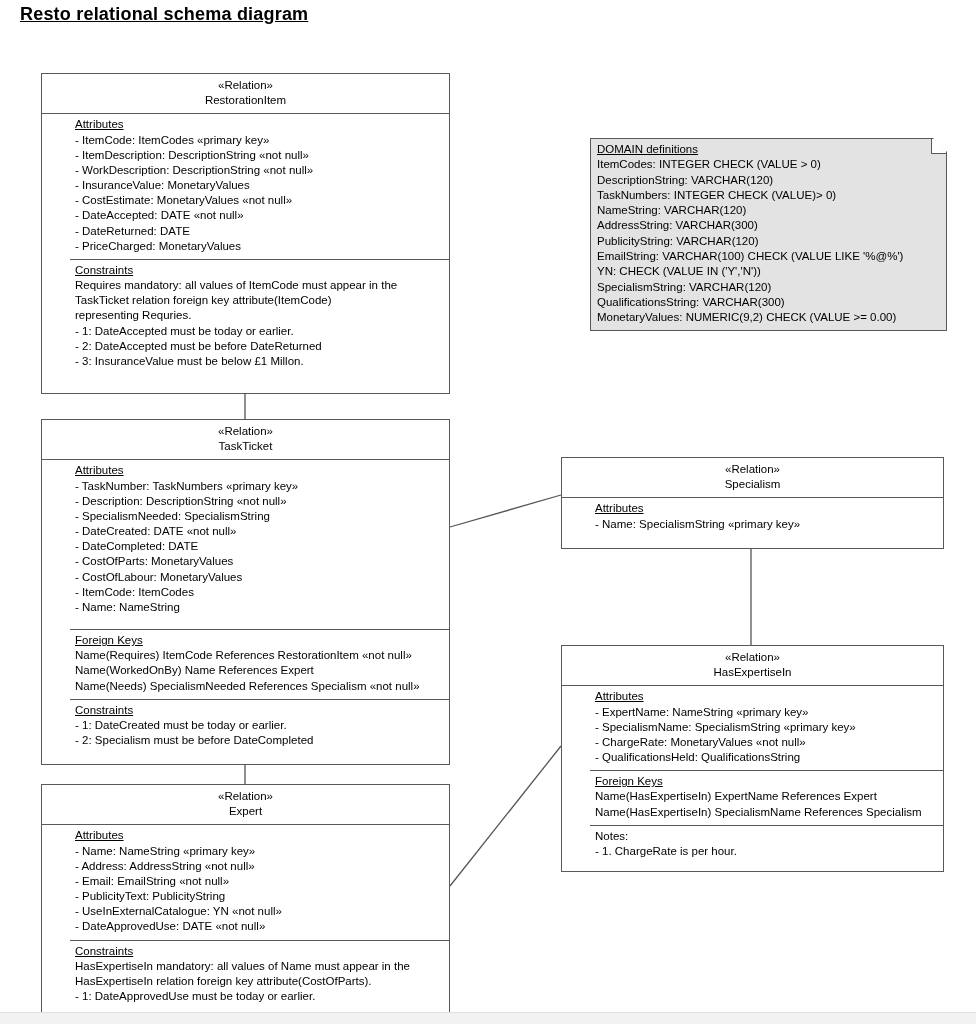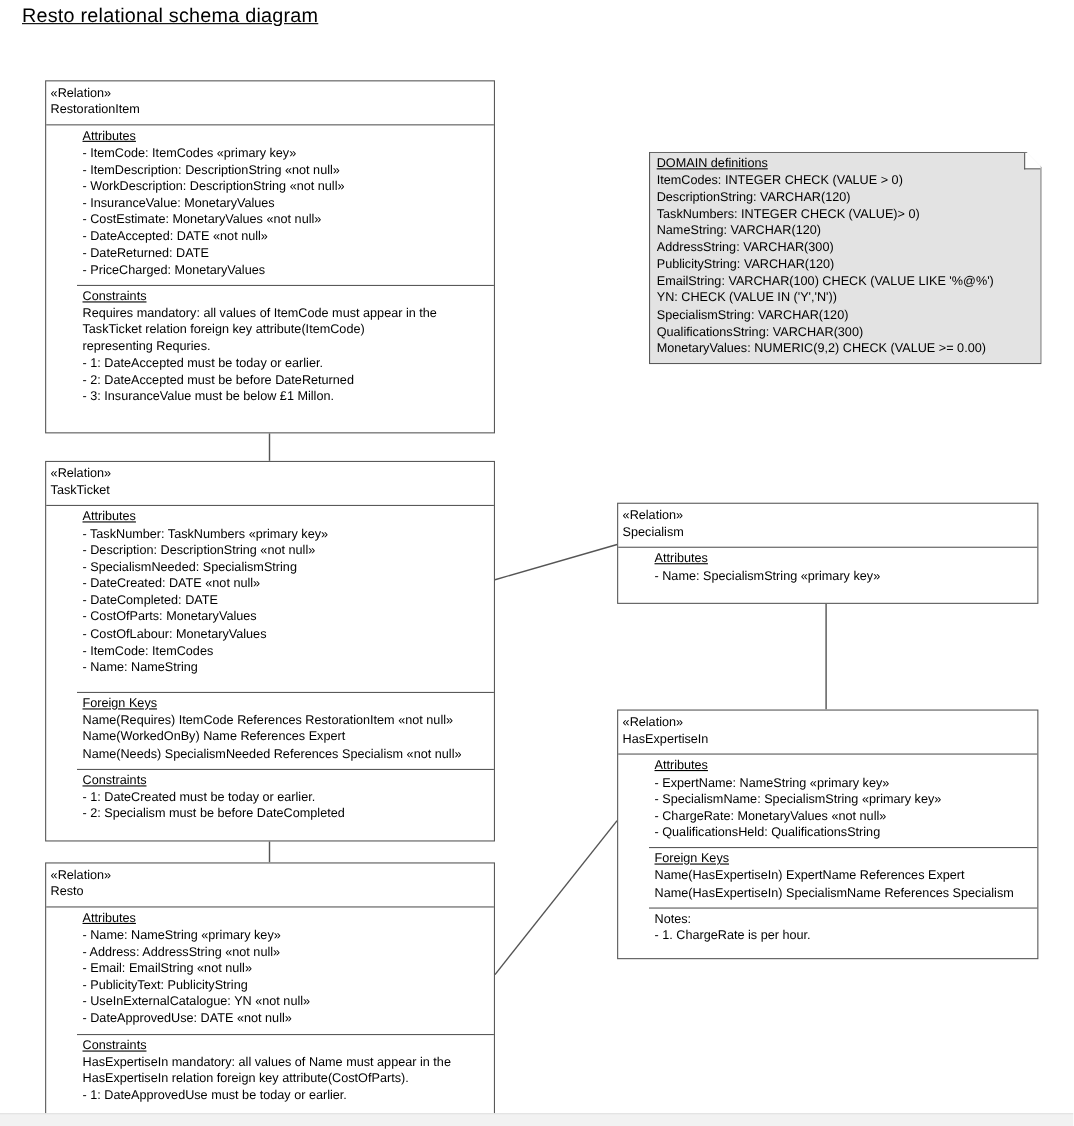--- a/index.html
+++ b/index.html
@@ -18,38 +18,39 @@
     background: #ffffff;
     overflow: hidden;
   }
 
   
   #page-title {
     position: absolute;
     left: 20px;
     top: 4px;
     font-size: 18px;
-    font-weight: normal;
+    font-weight: bold;
     text-decoration: underline;
     letter-spacing: 0.2px;
     white-space: nowrap;
   }
 
   
   .uml-box {
     position: absolute;
     box-sizing: border-box;
     border: 1.4px solid #595959;
     background: #ffffff;
     font-size: 11.5px;
     line-height: 1.32;
   }
   .uml-header {
     box-sizing: border-box;
     border-bottom: 1.4px solid #595959;
+    text-align: center;
     padding: 4px 4px 5px 4px;
   }
   .uml-header .stereotype,
   .uml-header .relname {
     display: block;
     white-space: nowrap;
   }
   .uml-compartment {
     box-sizing: border-box;
     padding: 3px 5px 5px 5px;
@@ -243,21 +244,21 @@
     </div>
     <div class="uml-compartment" style="padding-bottom:12px;">
       <span class="comp-line">Notes:</span>
       <span class="comp-line">- 1. ChargeRate is per hour.</span>
     </div>
   </div>
 
   <div class="uml-box" id="box-expert" style="left:41px; top:784px; width:409px;">
     <div class="uml-header">
       <span class="stereotype">«Relation»</span>
-      <span class="relname">Resto</span>
+      <span class="relname">Expert</span>
     </div>
     <div class="uml-compartment">
       <span class="comp-title">Attributes</span>
       <span class="comp-line">- Name: NameString «primary key»</span>
       <span class="comp-line">- Address: AddressString «not null»</span>
       <span class="comp-line">- Email: EmailString «not null»</span>
       <span class="comp-line">- PublicityText: PublicityString</span>
       <span class="comp-line">- UseInExternalCatalogue: YN «not null»</span>
       <span class="comp-line">- DateApprovedUse: DATE «not null»</span>
     </div>

